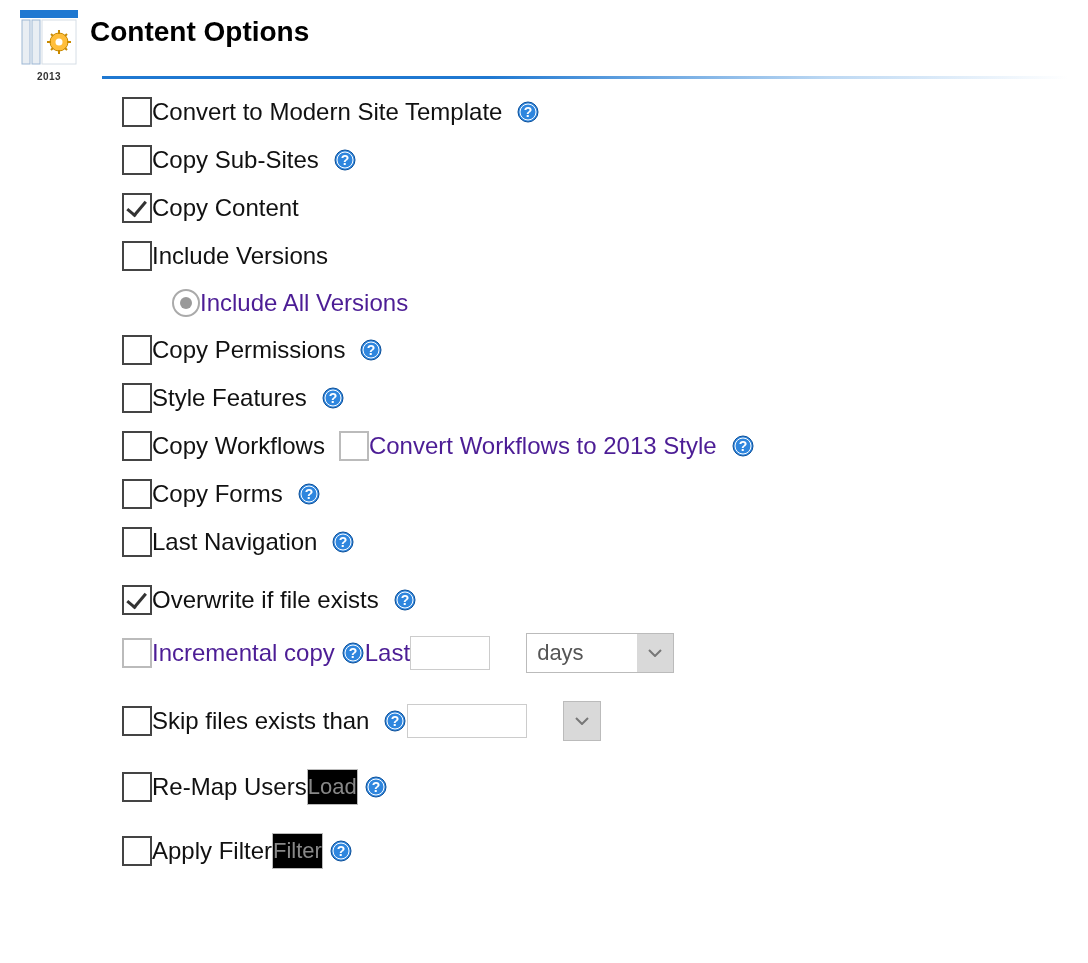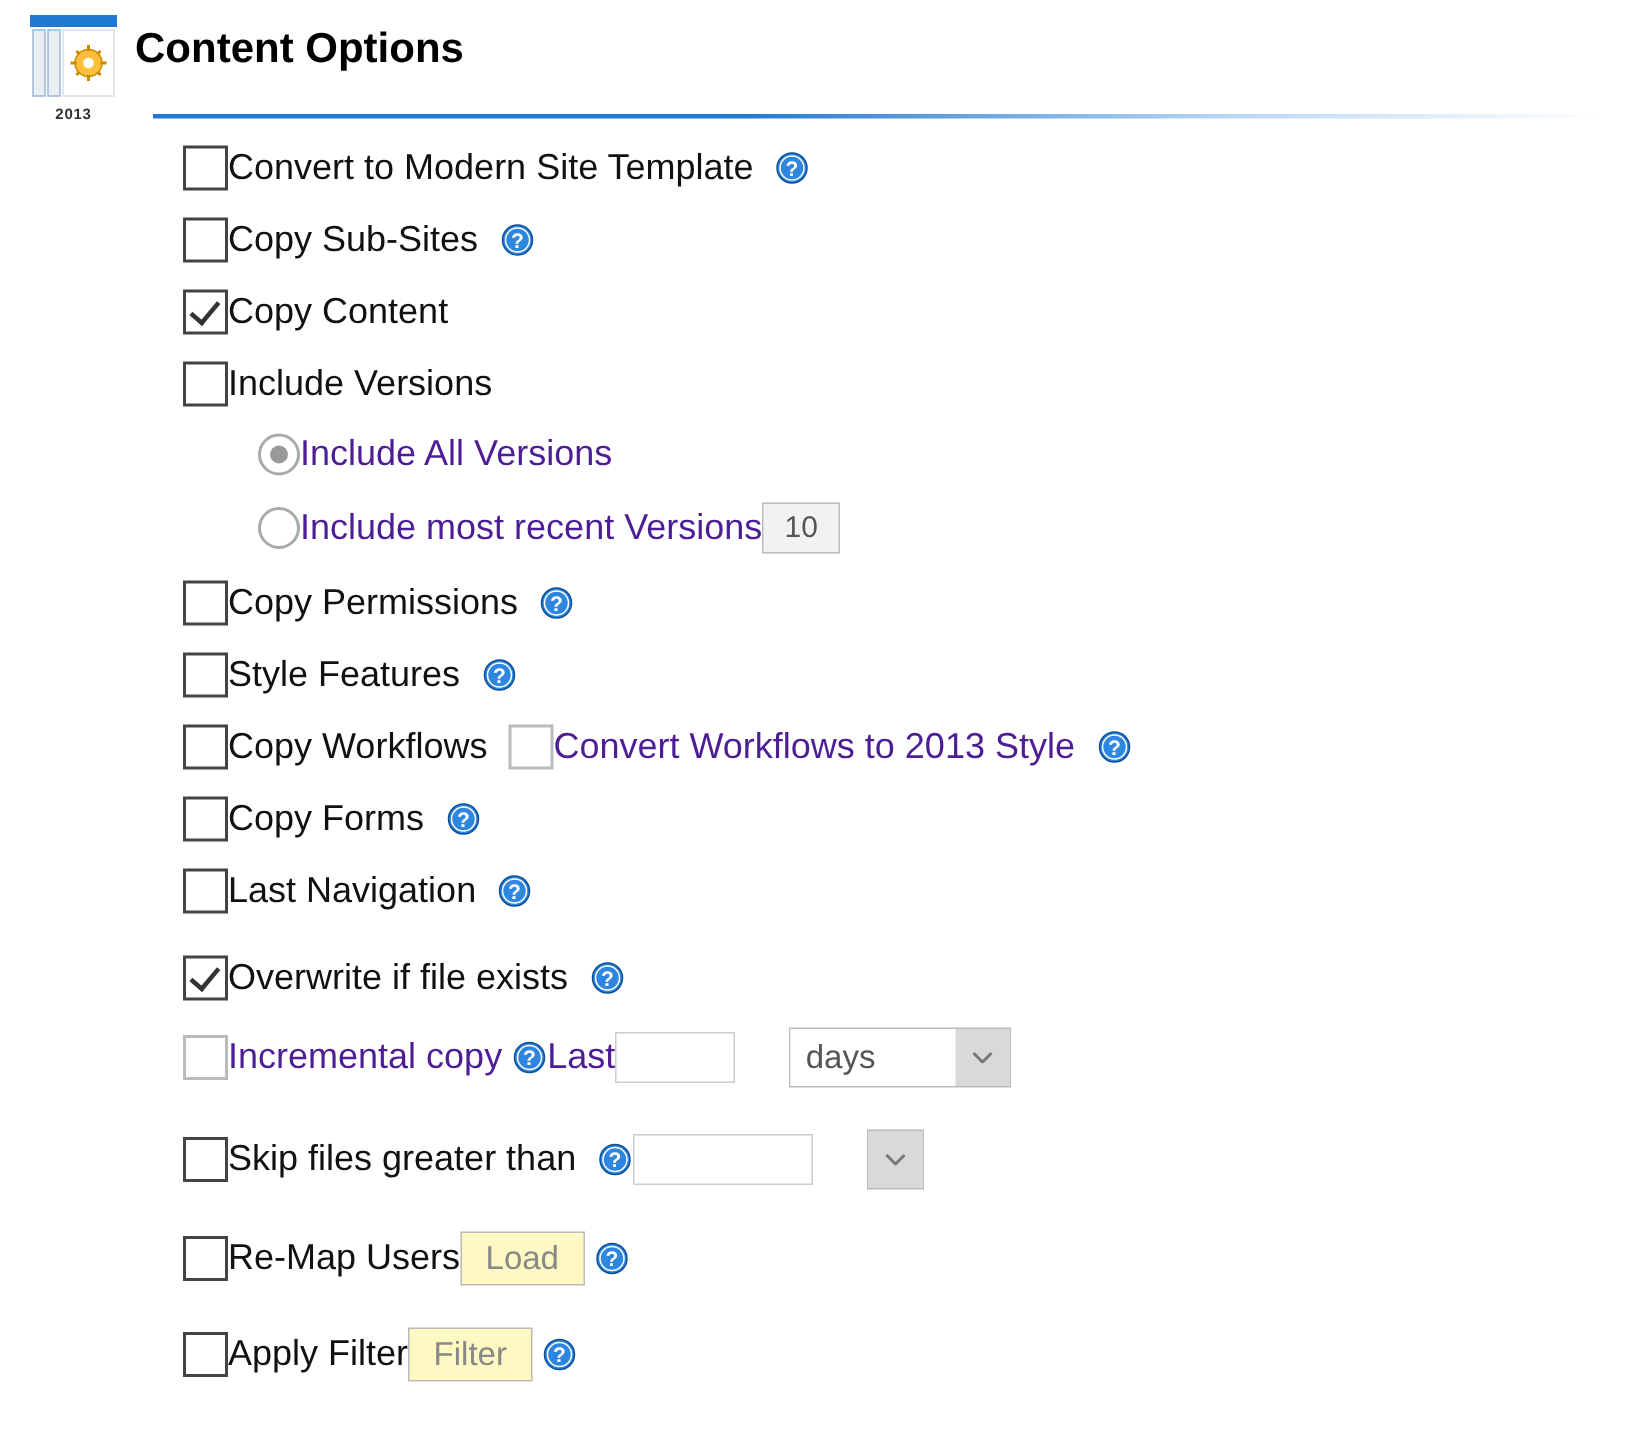--- a/index.html
+++ b/index.html
@@ -156,22 +156,22 @@
   .select .sel-btn {
     width: 36px;
     background: #d9d9d9;
     display: flex;
     align-items: center;
     justify-content: center;
   }
   .select .sel-btn svg { display:block; }
   .btn-box {
     border: 1px solid #bbb;
-    background: #fef9c3;
-    padding: 4px 16px;
+    background: #000000;
+    padding: 4px 0;
     color: #888;
     font-size: 22px;
     cursor: pointer;
   }
   .inline-gap { margin-left: 14px; }
 </style>
 </head>
 <body>
 
 <div class="wrap">
@@ -236,25 +236,20 @@
 
     <div class="row">
       <span class="cb"></span>
       <span class="label">Include Versions</span>
     </div>
 
     <div class="row sub">
       <span class="radio selected"></span>
       <span class="label disabled">Include All Versions</span>
     </div>
-    <div class="row sub">
-      <span class="radio"></span>
-      <span class="label disabled">Include most recent Versions</span>
-      <span class="num-input small">10</span>
-    </div>
 
     <div class="row">
       <span class="cb"></span>
       <span class="label">Copy Permissions</span>
       <span class="help inline-gap">
         <svg width="22" height="22" viewBox="0 0 22 22">
             <circle cx="11" cy="11" r="10" fill="#2f86de" stroke="#0b4f99"></circle>
             <circle cx="11" cy="11" r="8" fill="none" stroke="#fff" stroke-width="1"></circle>
             <text x="11" y="16" text-anchor="middle" font-size="14" font-weight="700" fill="#fff">?</text>
           </svg>
@@ -340,21 +335,21 @@
         <span class="sel-btn">
           <svg width="14" height="8" viewBox="0 0 14 8">
               <path d="M1 1 L7 7 L13 1" fill="none" stroke="#777" stroke-width="2"></path>
             </svg>
         </span>
       </span>
     </div>
 
     <div class="row group-gap">
       <span class="cb"></span>
-      <span class="label">Skip files greater than</span>
+      <span class="label">Skip files exists than</span>
       <span class="help inline-gap">
         <svg width="22" height="22" viewBox="0 0 22 22">
             <circle cx="11" cy="11" r="10" fill="#2f86de" stroke="#0b4f99"></circle>
             <circle cx="11" cy="11" r="8" fill="none" stroke="#fff" stroke-width="1"></circle>
             <text x="11" y="16" text-anchor="middle" font-size="14" font-weight="700" fill="#fff">?</text>
           </svg>
       </span>
       <span class="text-input white w120"></span>
       <span class="select">
         <span class="sel-btn">

